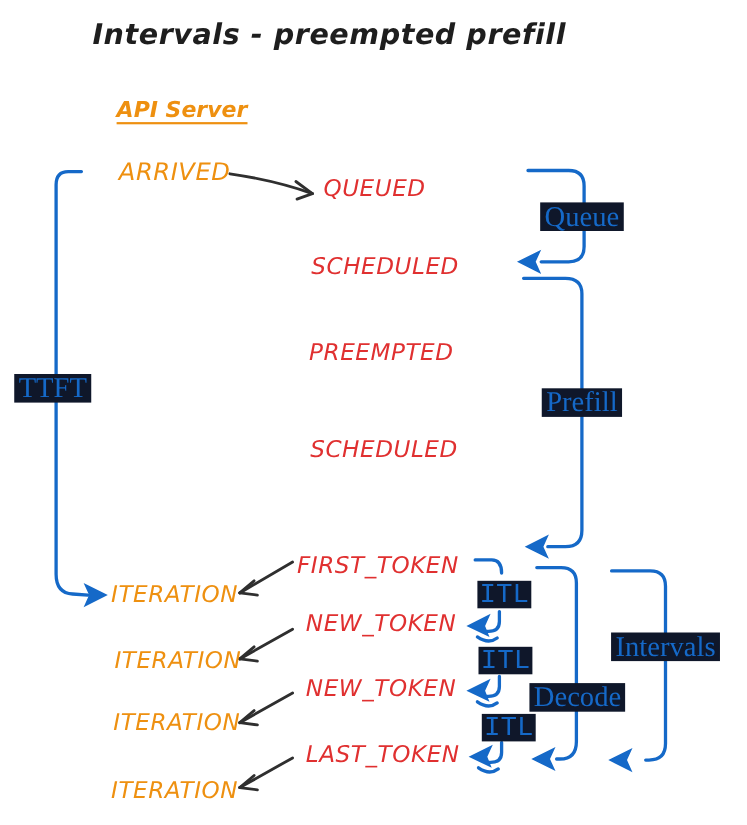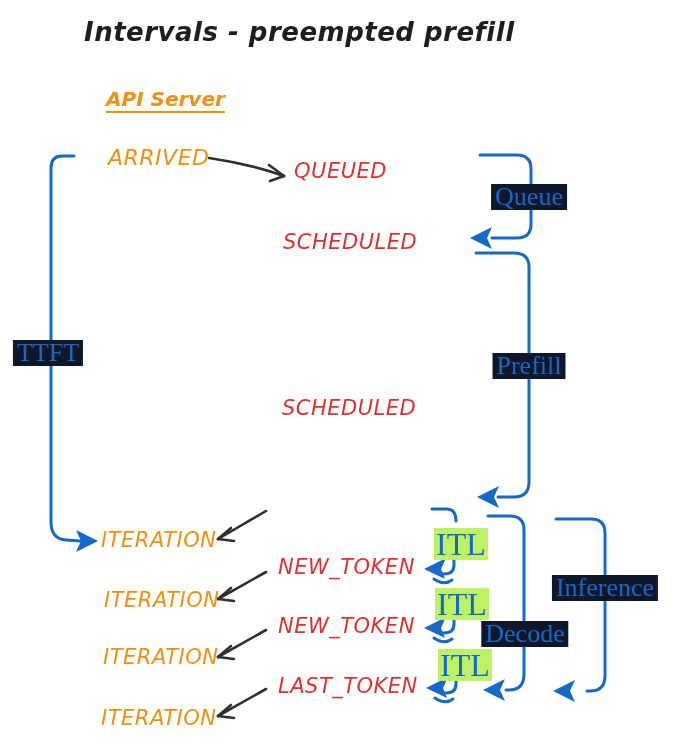--- a/index.html
+++ b/index.html
@@ -23,23 +23,23 @@
   .evt{font-size:21px;font-style:italic;letter-spacing:.5px;}
   .red{color:var(--red);}
   .orange{color:var(--orange);}
   .blue-label{
     font-family:Liberation Serif, serif;
     font-size:26px;color:var(--blue);
     background:#0f172a;padding:0 4px;line-height:1;
     transform:translateX(-50%);
   }
   .itl-label{
-    font-family:Liberation Serif, serif;
-    font-size:32px;color:var(--blue);
-    background:#bef264;padding:0 2px;line-height:1;
+    font-family:Liberation Mono, monospace;
+    font-size:25px;color:var(--blue);
+    background:#0f172a;padding:0 2px;line-height:1;
     z-index:2;
   }
 </style>
 </head>
 <body>
 
 <div id="canvas">
 
   <svg id="shapes" width="679" height="750" viewBox="0 0 679 750">
     <g stroke="#1569c8" stroke-width="3" fill="none" stroke-linecap="round" class="blue-strokes">
@@ -110,27 +110,29 @@
   <div class="txt col-header orange" style="left:106px;top:88px;">API Server</div>
 
   <div class="txt evt orange" style="left:108px;top:146px;font-size:22px;">ARRIVED</div>
   <div class="txt evt orange" style="left:101px;top:529px;">ITERATION</div>
   <div class="txt evt orange" style="left:104px;top:589px;">ITERATION</div>
   <div class="txt evt orange" style="left:103px;top:646px;">ITERATION</div>
   <div class="txt evt orange" style="left:101px;top:707px;">ITERATION</div>
 
   <div class="txt evt red" style="left:294px;top:160px;">QUEUED</div>
   <div class="txt evt red" style="left:283px;top:231px;">SCHEDULED</div>
+  <div class="txt evt red" style="left:281px;top:309px;">PREEMPTED</div>
   <div class="txt evt red" style="left:282px;top:397px;">SCHEDULED</div>
+  <div class="txt evt red" style="left:270px;top:503px;">FIRST_TOKEN</div>
   <div class="txt evt red" style="left:278px;top:556px;">NEW_TOKEN</div>
   <div class="txt evt red" style="left:278px;top:615px;">NEW_TOKEN</div>
   <div class="txt evt red" style="left:278px;top:675px;">LAST_TOKEN</div>
 
   <div class="txt blue-label" style="left:48px;top:340px;">TTFT</div>
   <div class="txt blue-label" style="left:529px;top:184px;">Queue</div>
   <div class="txt blue-label" style="left:529px;top:353px;">Prefill</div>
   <div class="txt itl-label" style="left:434px;top:528px;">ITL</div>
   <div class="txt itl-label" style="left:435px;top:588px;">ITL</div>
   <div class="txt itl-label" style="left:438px;top:649px;">ITL</div>
   <div class="txt blue-label" style="left:525px;top:609px;margin-top:12px;">Decode</div>
-  <div class="txt blue-label" style="left:605px;top:575px;">Inference</div>
+  <div class="txt blue-label" style="left:605px;top:575px;">Intervals</div>
 
 </div>
 
 </body></html>

